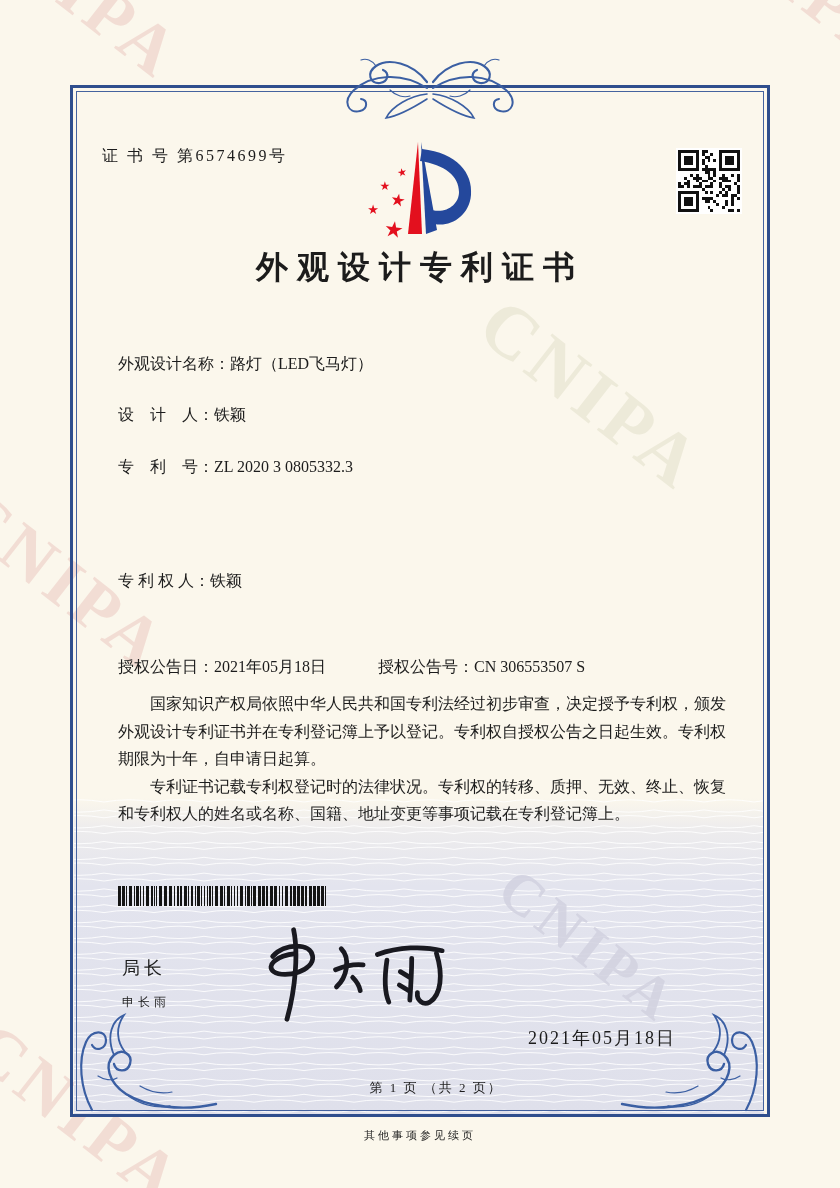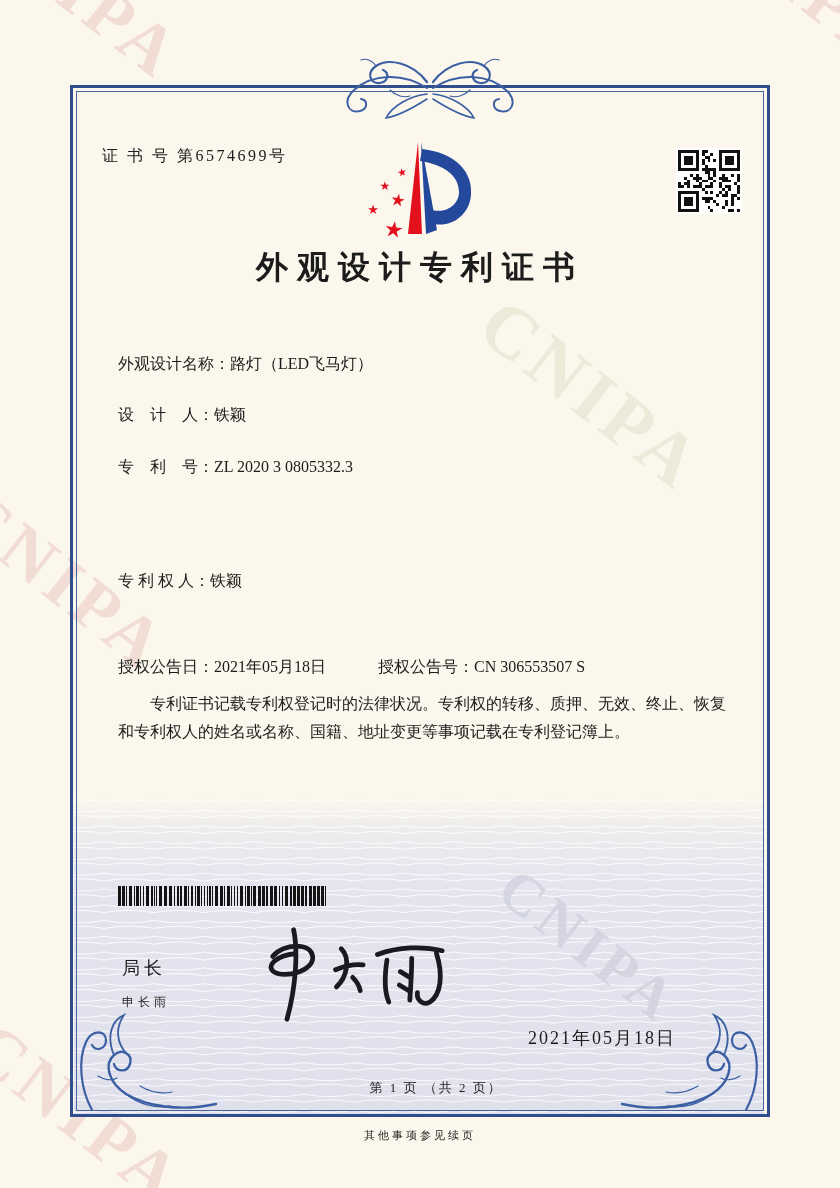--- a/index.html
+++ b/index.html
@@ -316,20 +316,21 @@
         <span class="flabel">授权公告日：</span>
         <span class="fvalue">2021年05月18日</span>
         <span class="grant2">
           <span class="flabel">授权公告号：</span>
           <span class="fvalue">CN 306553507 S</span>
         </span>
       </div>
     </div>
 
     <div class="paras">
+      <p>国家知识产权局依照中华人民共和国专利法经过初步审查，决定授予专利权，颁发外观设计专利证书并在专利登记簿上予以登记。专利权自授权公告之日起生效。专利权期限为十年，自申请日起算。</p>
       <p>专利证书记载专利权登记时的法律状况。专利权的转移、质押、无效、终止、恢复和专利权人的姓名或名称、国籍、地址变更等事项记载在专利登记簿上。</p>
     </div>
 
     <div class="barcode">
         <span style="width: 3px; margin-right: 1px;"></span>
         <span style="width: 3px; margin-right: 1px;"></span>
         <span style="width: 1px; margin-right: 2px;"></span>
         <span style="width: 3px; margin-right: 2px;"></span>
         <span style="width: 1px; margin-right: 1px;"></span>
         <span style="width: 3px; margin-right: 1px;"></span>

